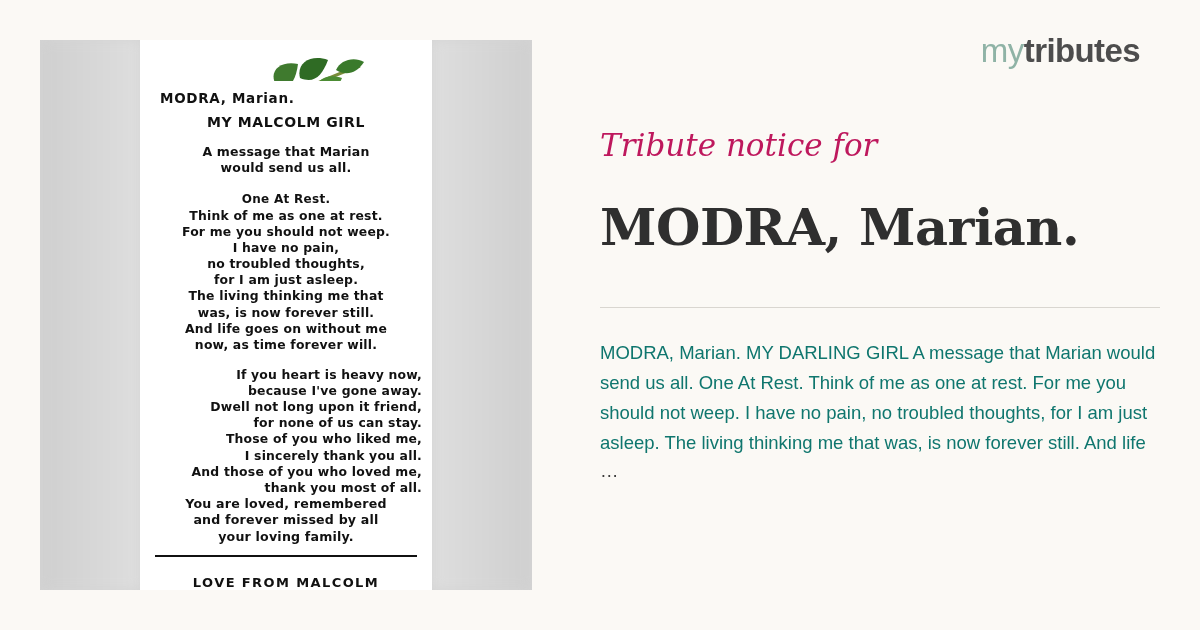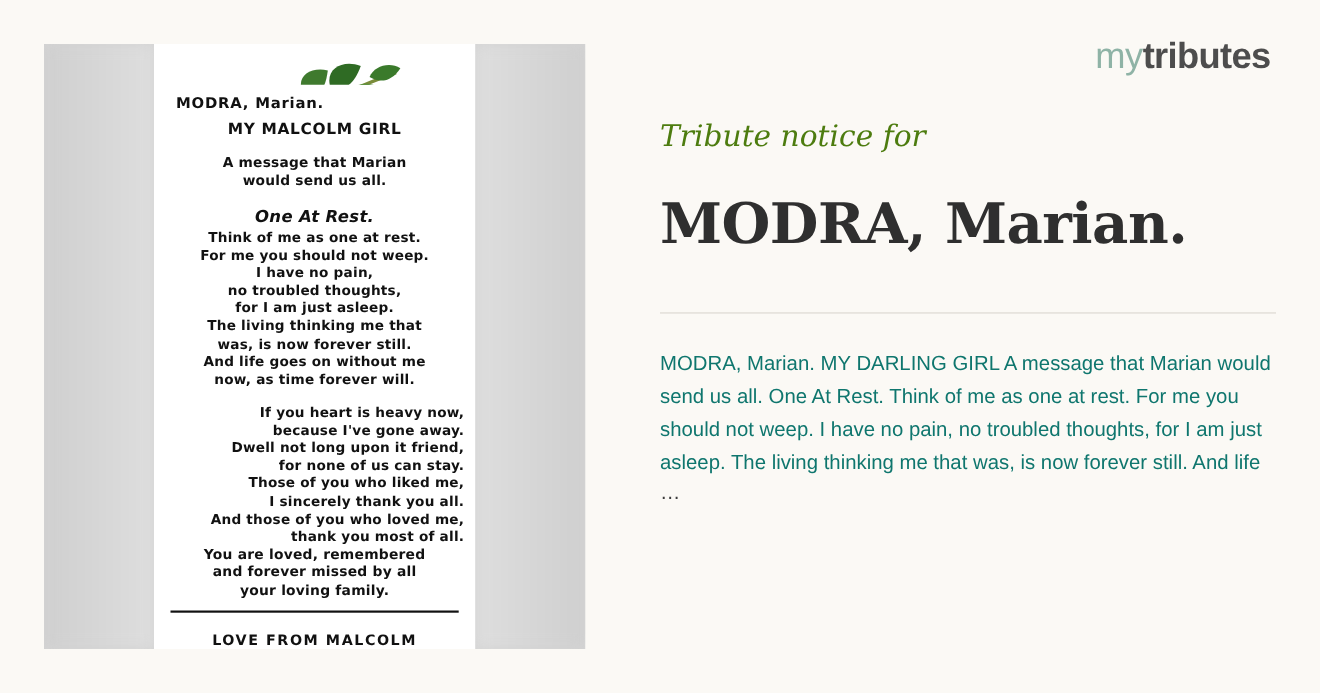--- a/index.html
+++ b/index.html
@@ -84,25 +84,24 @@
     letter-spacing: 0.6px;
     margin-top: 8px;
   }
   .nm-intro {
     font-size: 12.5px;
     font-weight: bold;
     line-height: 1.28;
     margin-top: 14px;
   }
   .nm-sub {
-    font-size: 15px;
+    font-size: 12px;
     font-weight: bold;
     margin-top: 16px;
     letter-spacing: 0.3px;
-    font-style: italic;
   }
   .nm-verse {
     font-size: 12.4px;
     font-weight: bold;
     line-height: 1.3;
     margin-top: 2px;
   }
   .nm-verse2 {
     font-size: 12.4px;
     font-weight: bold;
@@ -127,45 +126,45 @@
     margin-top: 18px;
   }
 
   
   .detail {
     position: absolute;
     left: 600px;
     top: 0;
     width: 600px;
     height: 548px;
-    padding: 34px 45px 0 0;
+    padding: 34px 60px 0 0;
   }
   .brand {
     text-align: right;
     font-size: 33px;
     line-height: 1;
     font-family: "Liberation Sans", sans-serif;
     padding-right: 0px;
   }
   .brand .my {
     color: #8fb3a6;
     font-weight: 400;
     letter-spacing: -0.5px;
   }
   .brand .tributes {
     color: #4d4d4d;
     font-weight: bold;
     letter-spacing: -0.6px;
   }
   .kicker {
-    margin-top: 42px;
+    margin-top: 60px;
     font-family: "DejaVu Serif", serif;
     font-style: italic;
-    font-size: 27px;
-    color: #4d7c0f;
+    font-size: 31px;
+    color: #be185d;
   }
   .headline {
     margin-top: 38px;
     font-family: "DejaVu Serif", serif;
     font-size: 51px;
     font-weight: bold;
     color: #2f2f2f;
     letter-spacing: -0.5px;
     line-height: 1.05;
   }

